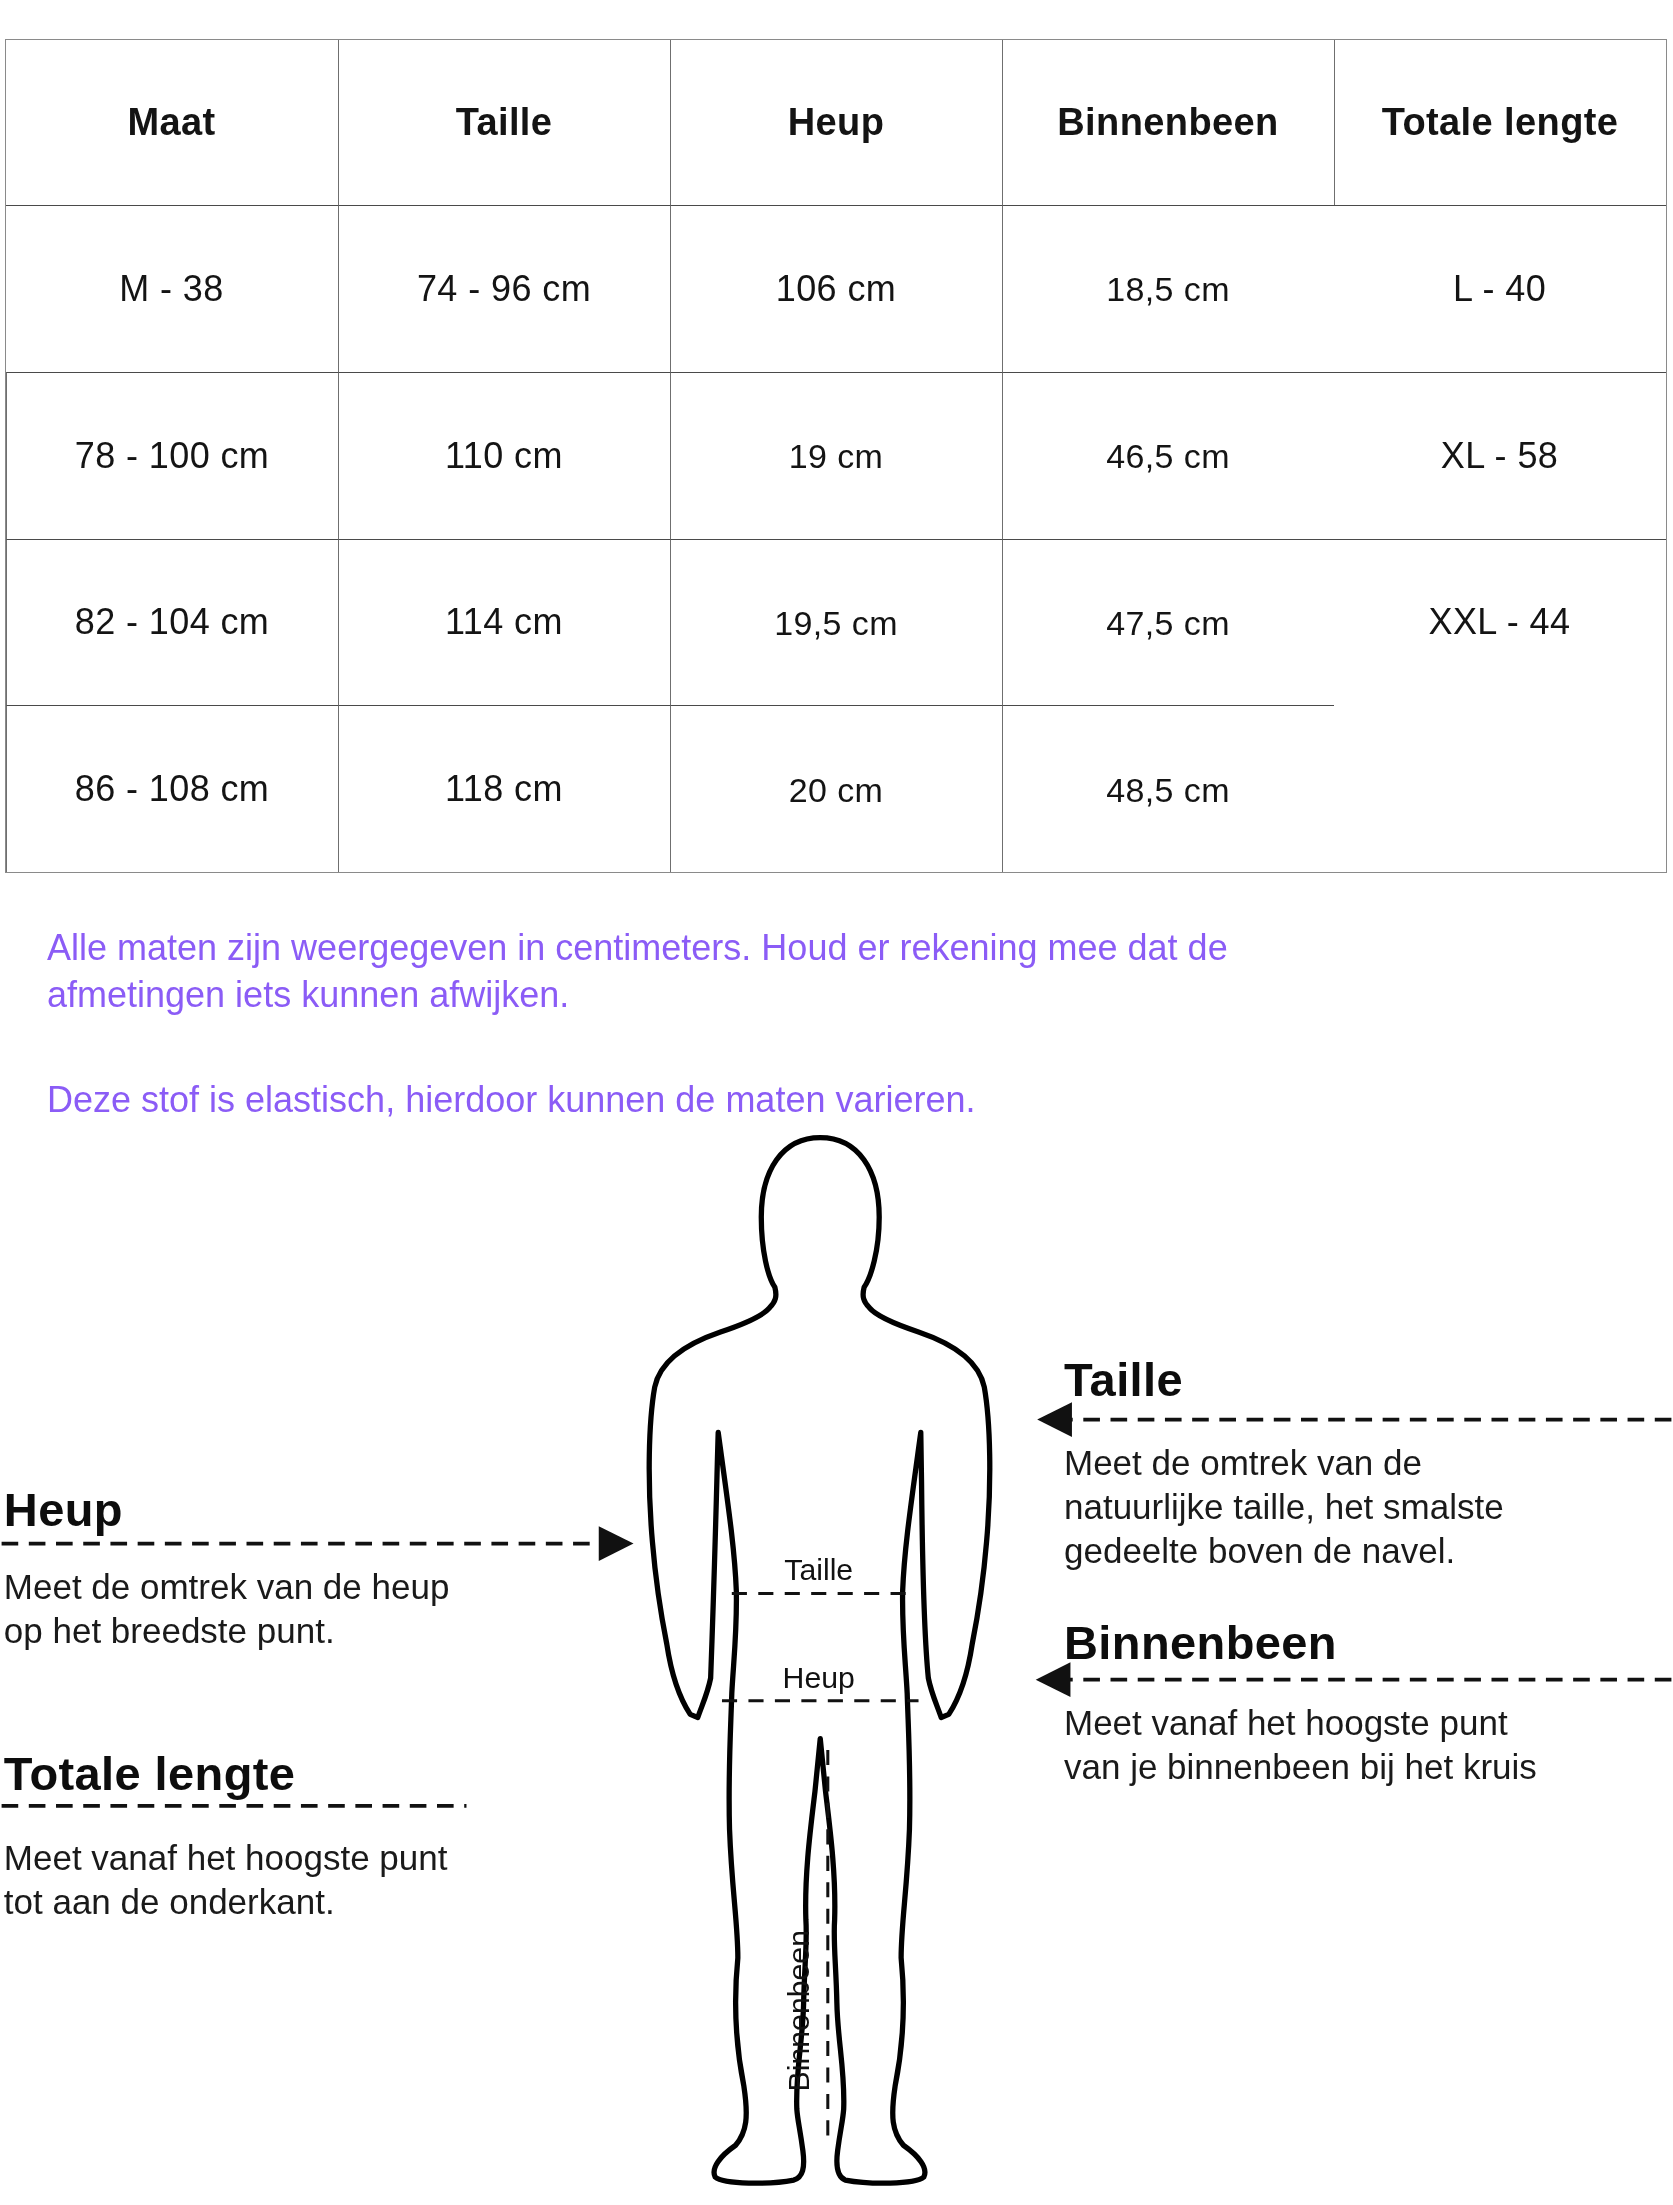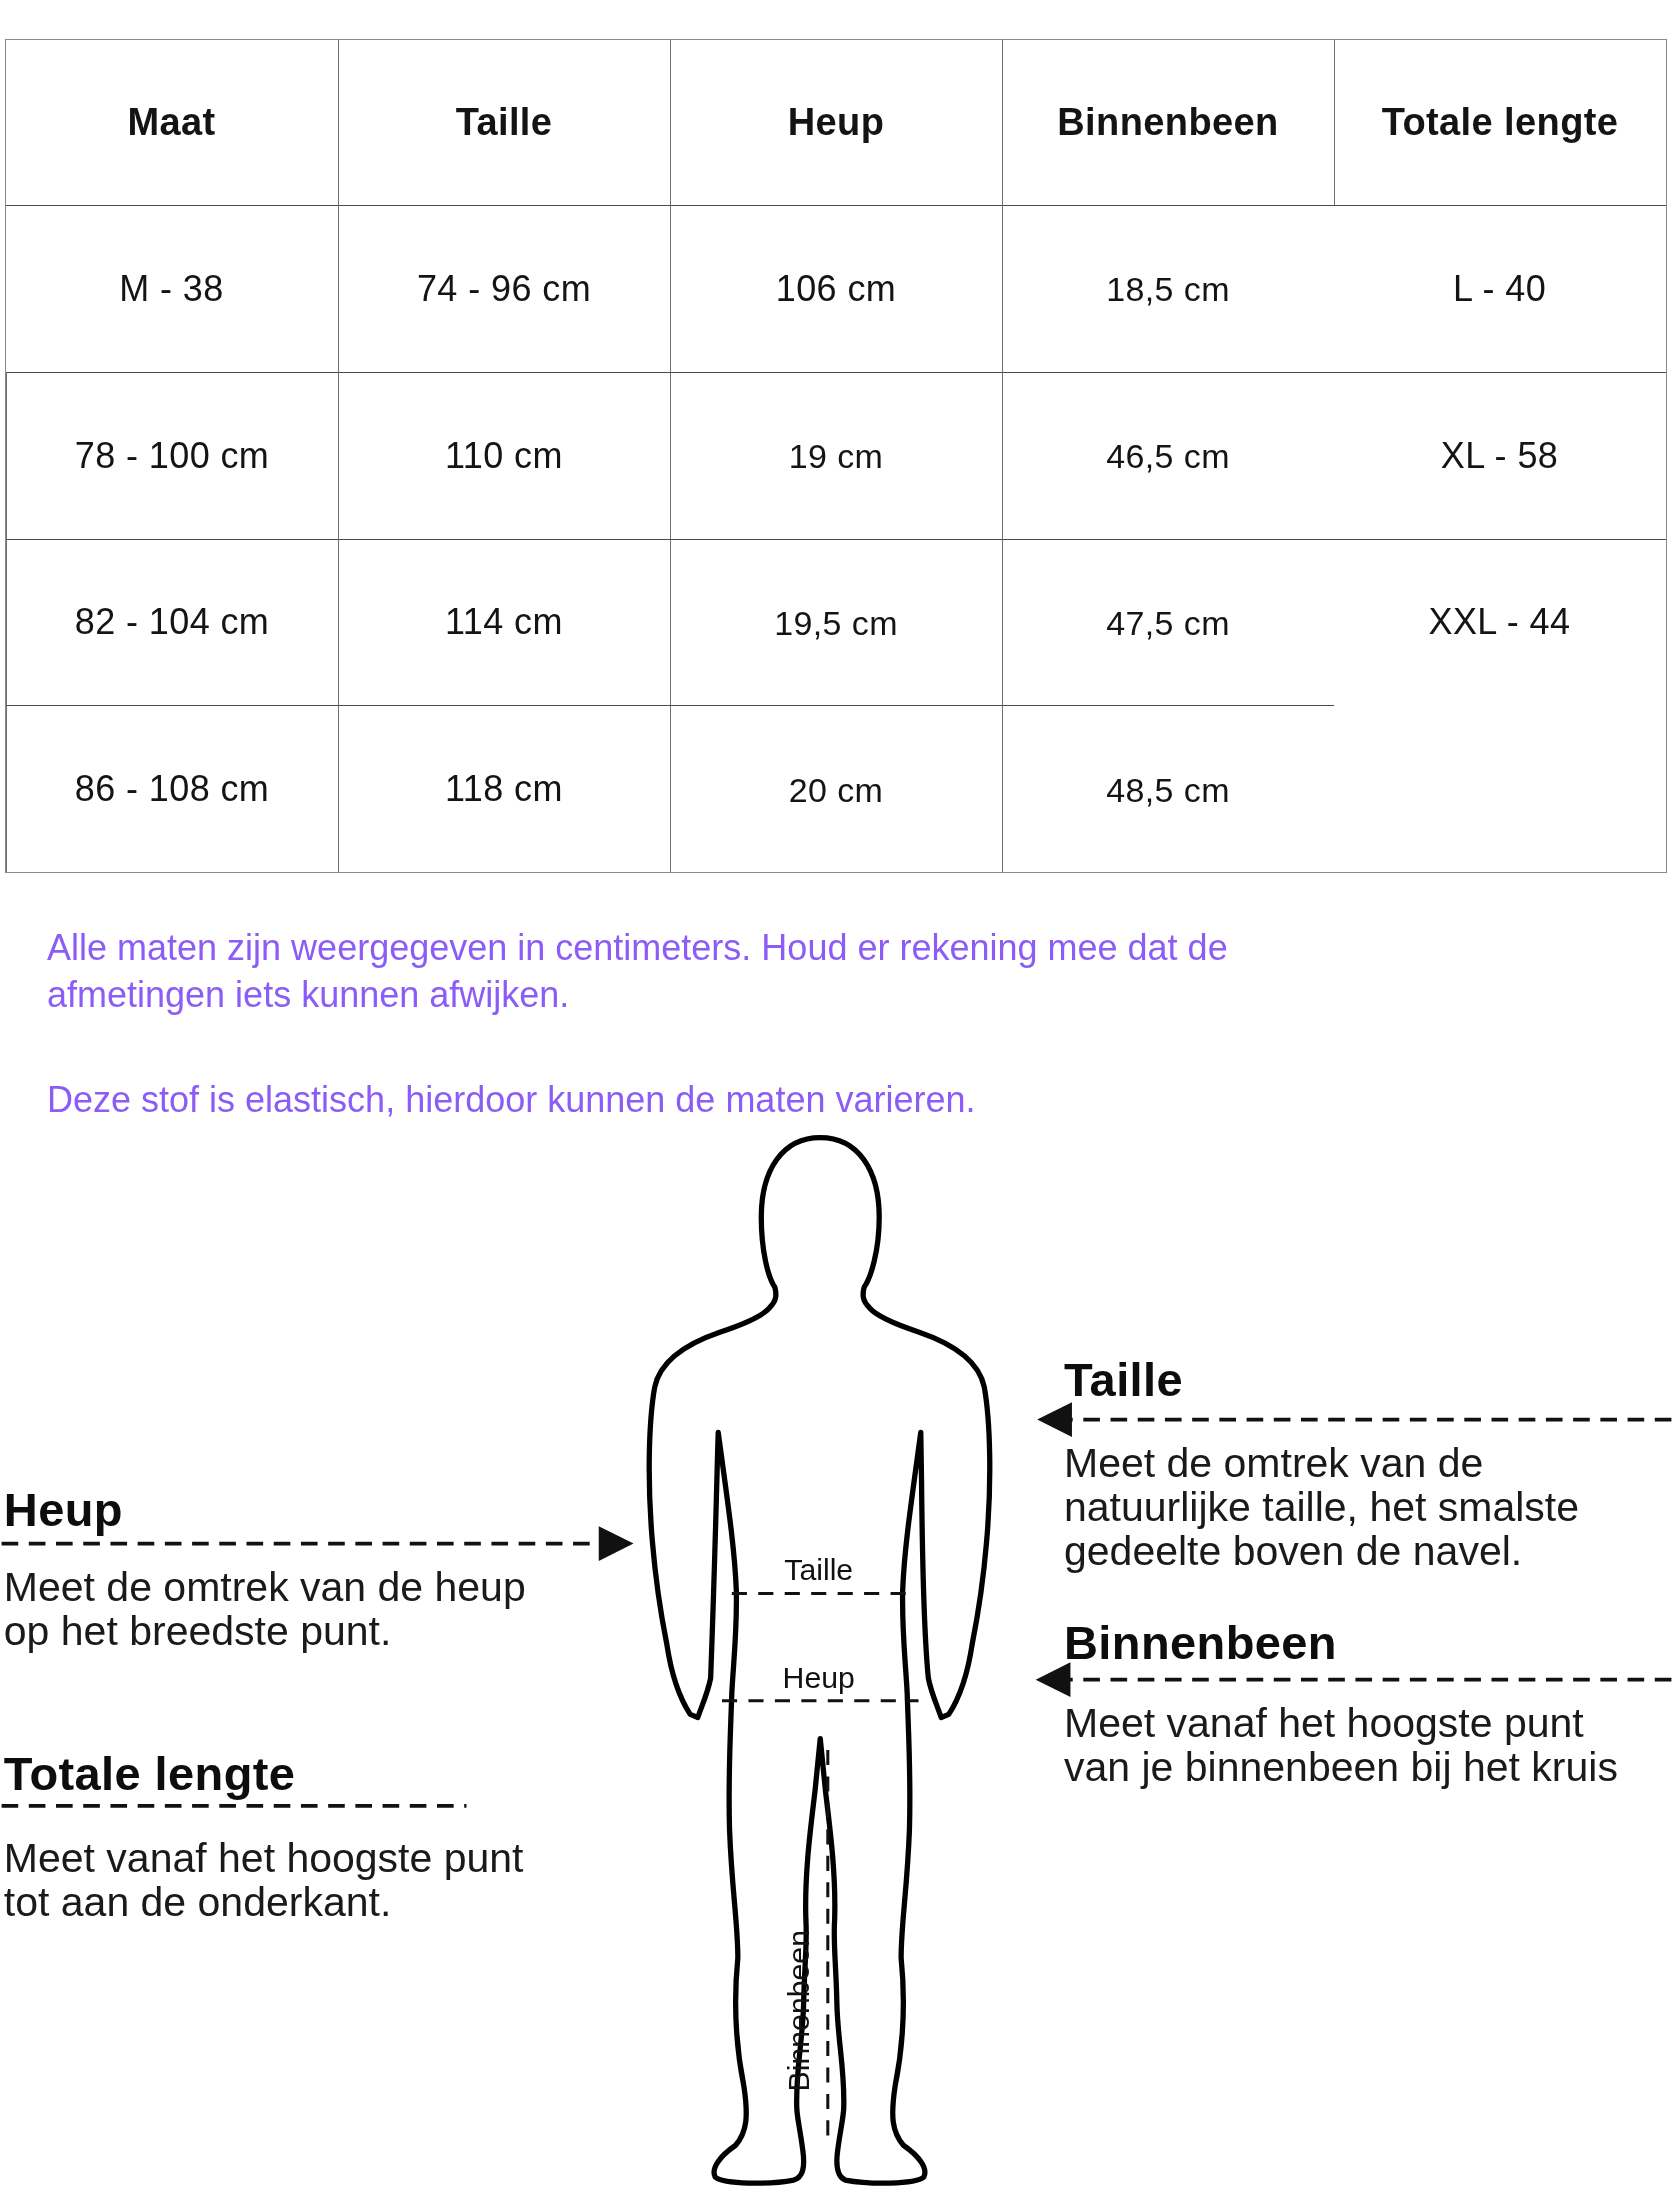--- a/index.html
+++ b/index.html
@@ -21,21 +21,21 @@
   .cell.first-col{border-left:none;}
   .cell.body-row{border-top:1.5px solid #4a4a4a;text-align:right;}
   .cell.head{font-weight:700;font-size:38px;}
   .cell.alt{font-size:34px;padding-top:2px;}
   
   .note{position:absolute;left:47px;width:1497px;font-size:36px;line-height:47px;color:#8b5cf6;}
   .note-line{white-space:nowrap;}
   
   .section{position:absolute;}
   .section-title{font-weight:700;font-size:47px;line-height:1;color:#0d0d0d;letter-spacing:0.4px;}
-  .section-text{font-size:41px;line-height:44px;color:#1a1a1a;}
+  .section-text{font-size:35px;line-height:44px;color:#1a1a1a;}
   .section-text div{white-space:nowrap;}
   
   .diagram{position:absolute;left:0;top:0;width:1673px;height:2205px;}
   .fig-label{font-family:"Liberation Sans","DejaVu Sans",sans-serif;font-size:40px;fill:#111111;}
 </style>
 </head>
 <body>
 
 <div class="page">
 

